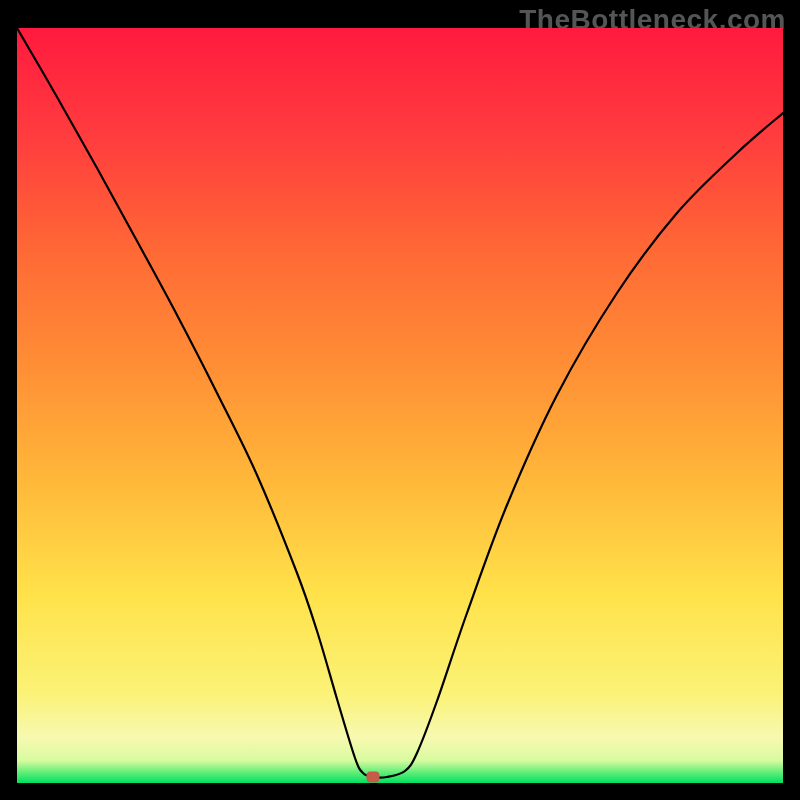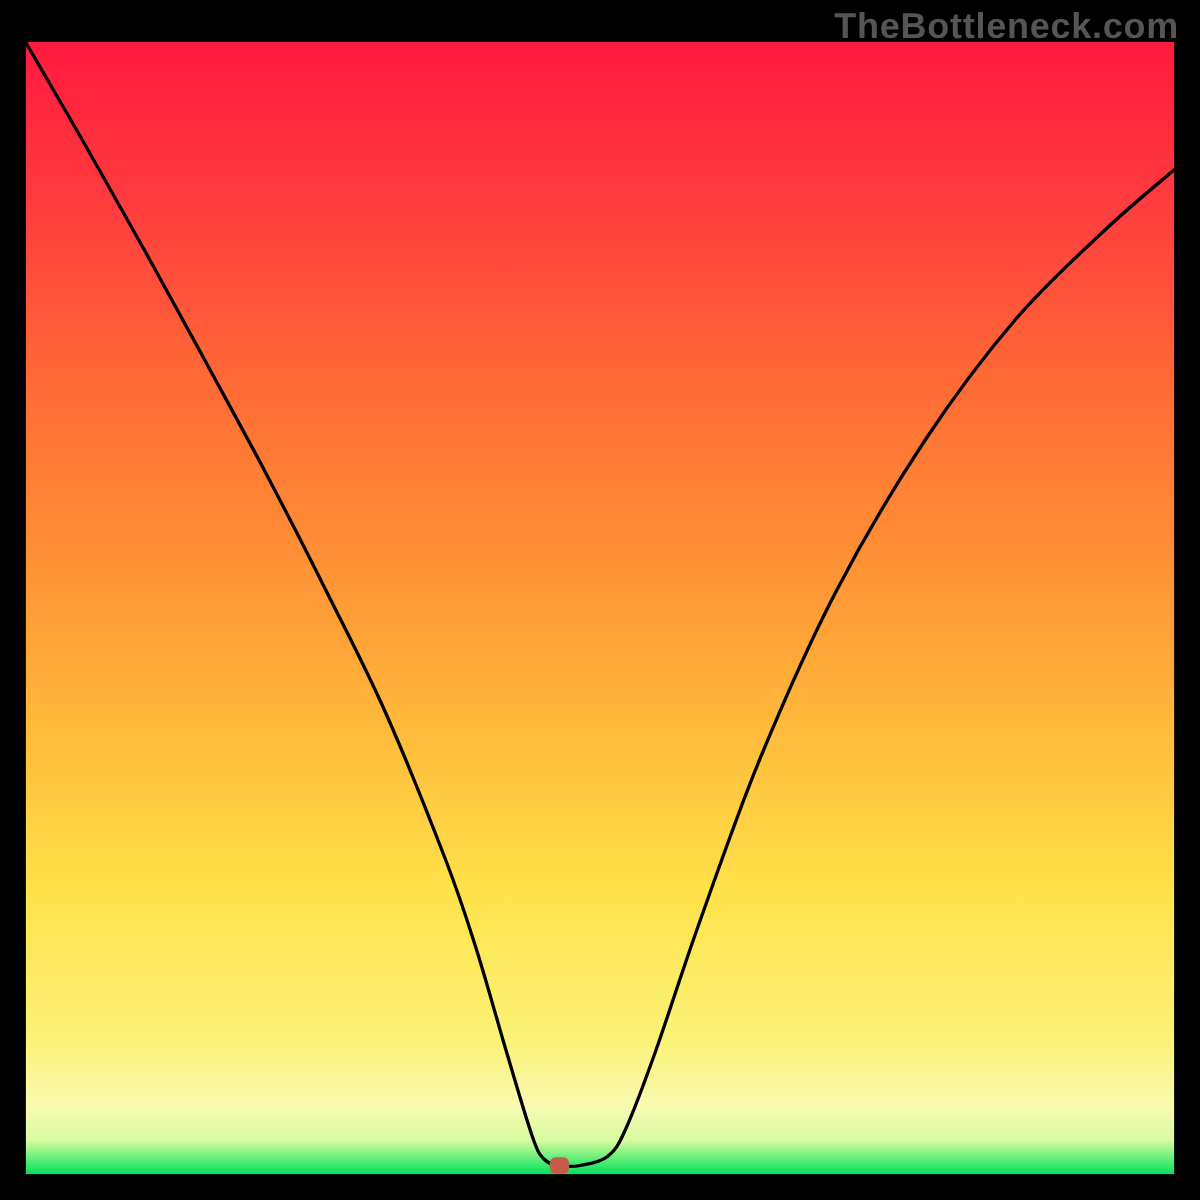--- a/index.html
+++ b/index.html
@@ -8,21 +8,21 @@
     width: 800px;
     height: 800px;
     background: #000;
     overflow: hidden;
   }
   .watermark {
     position: absolute;
     top: 4px;
     right: 14px;
     font-family: Arial, Helvetica, sans-serif;
-    font-size: 24px;
+    font-size: 28px;
     font-weight: bold;
     color: #555;
     letter-spacing: 0.5px;
   }
   .plot-frame {
     position: absolute;
     left: 17px;
     top: 28px;
     width: 766px;
     height: 755px;

